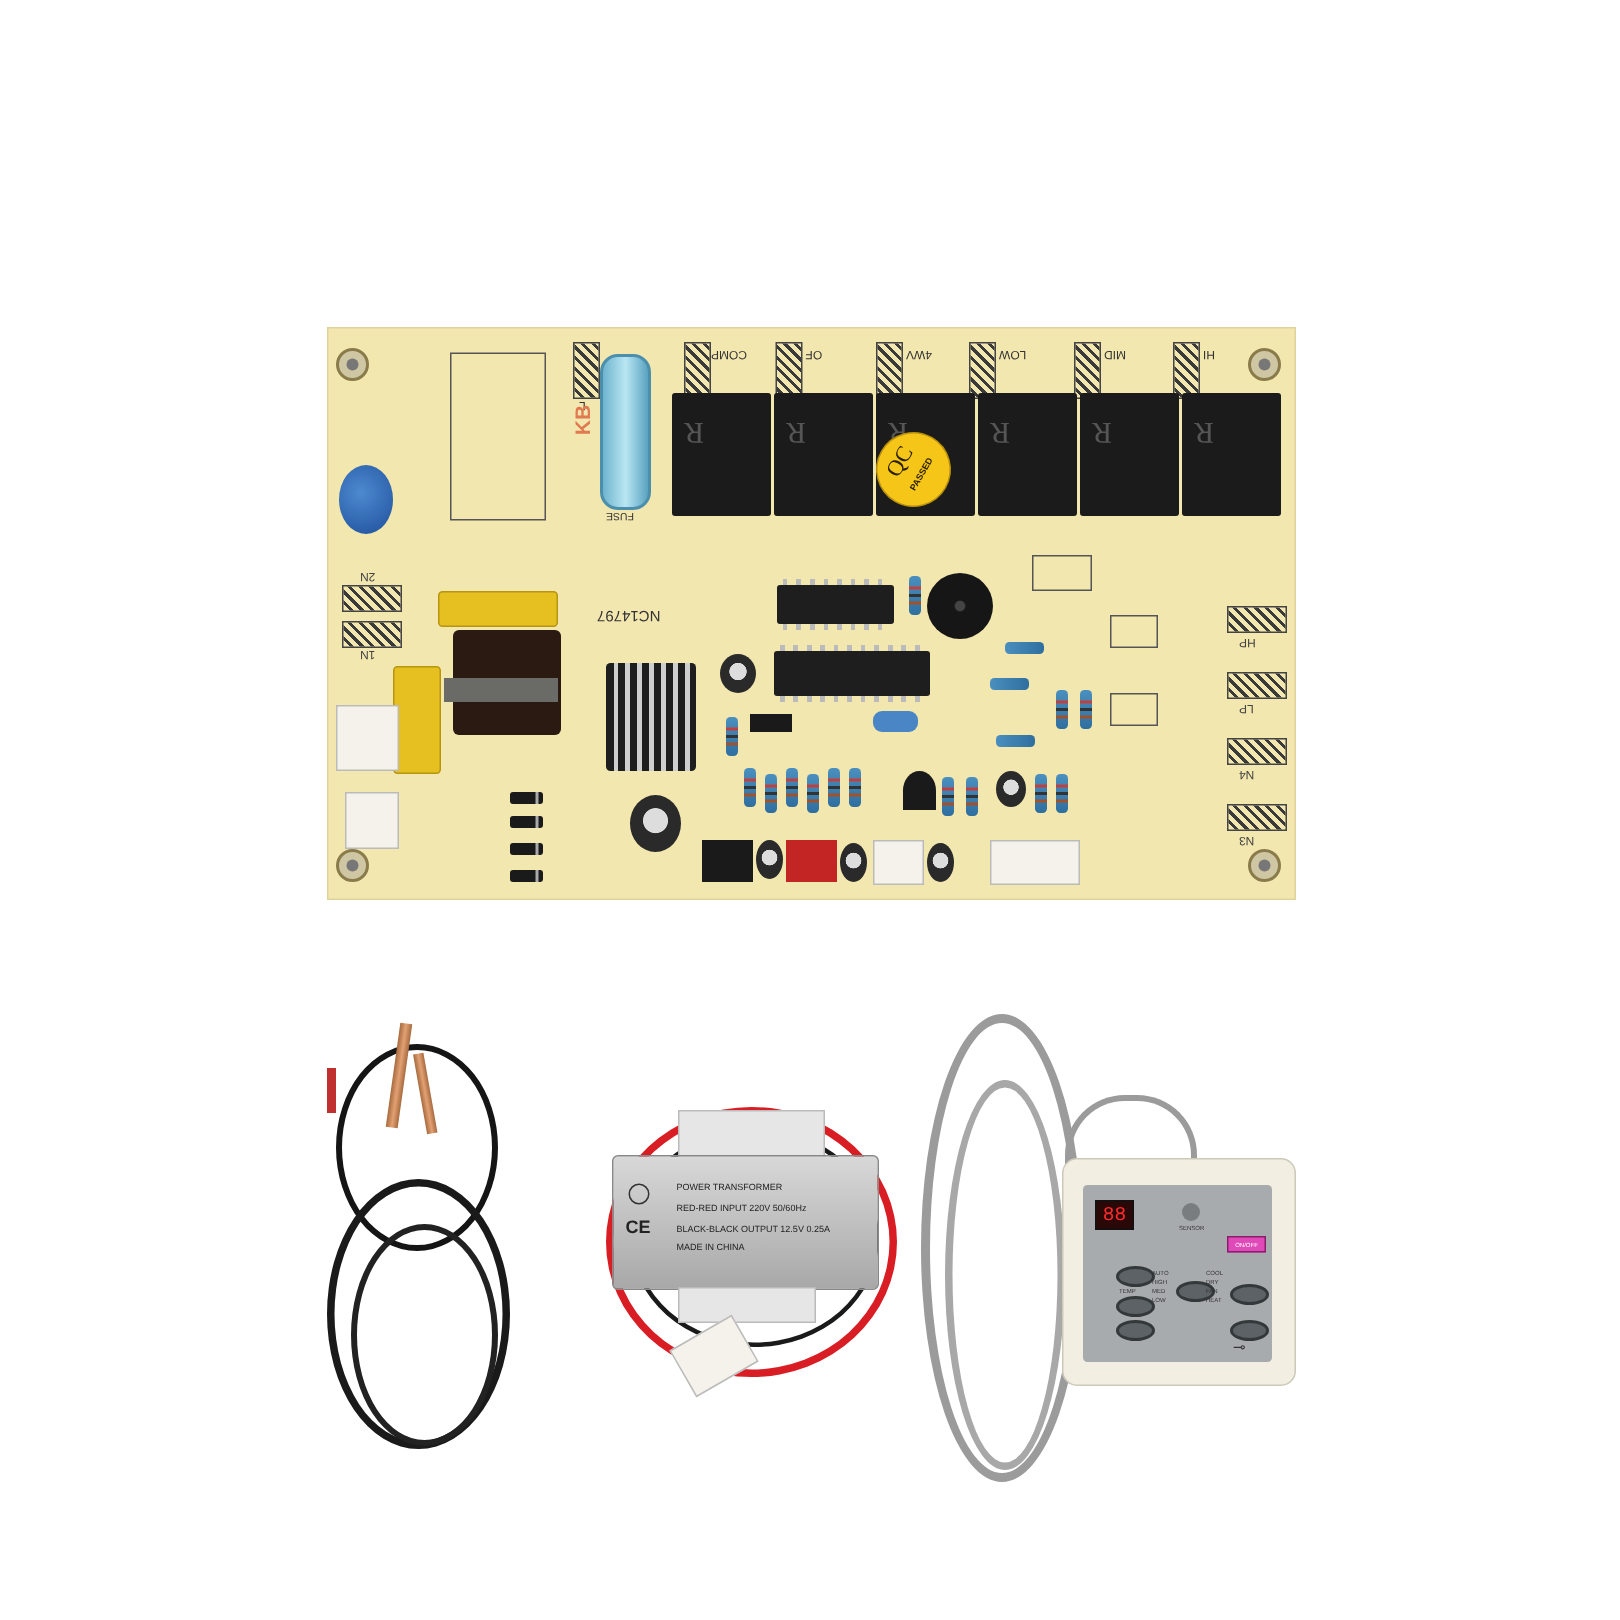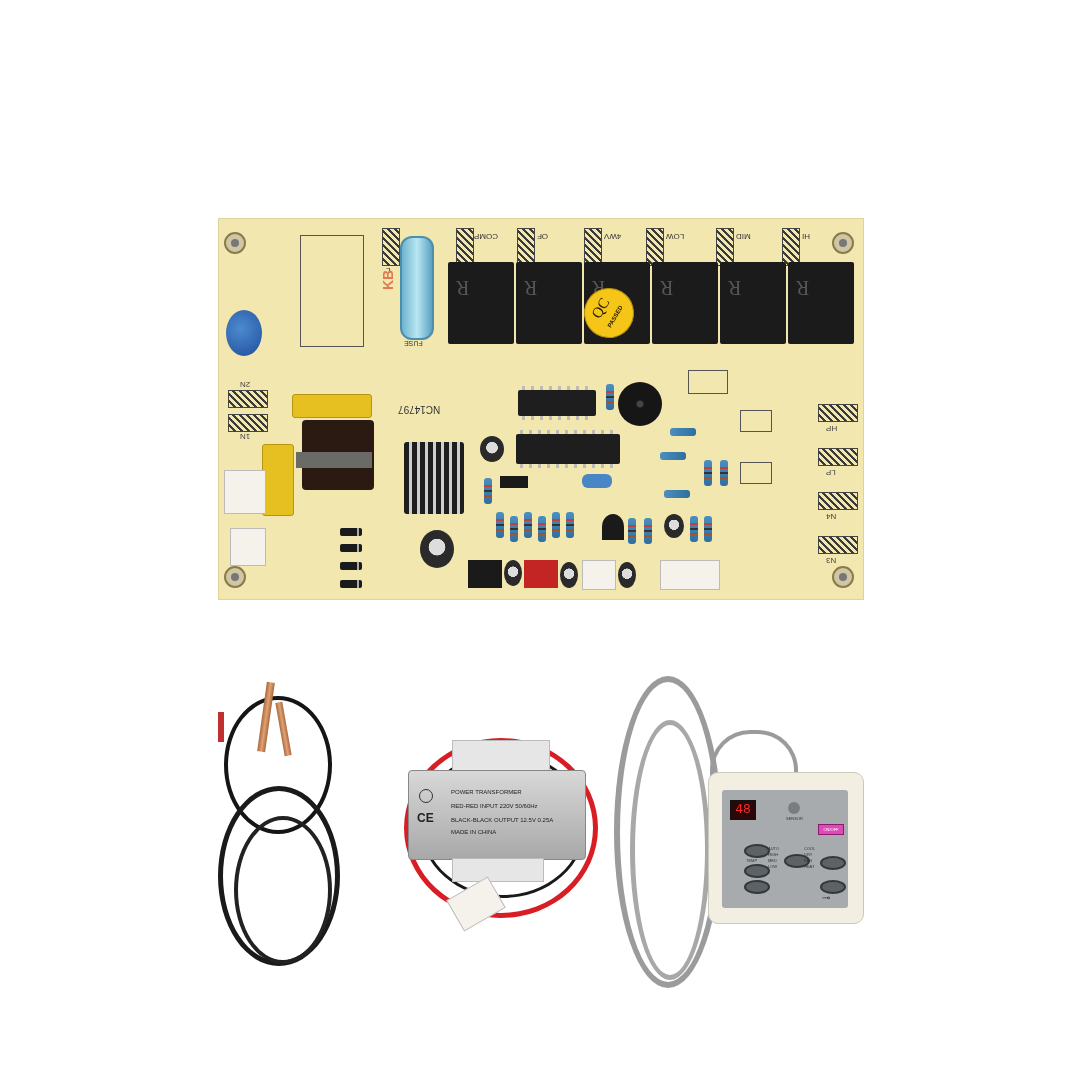--- a/index.html
+++ b/index.html
@@ -184,21 +184,21 @@
 </div>
 <div class="abs" style="left:452px;top:858px;width:90px;height:22px;background:#e6e6e6;border:1px solid #bbb;"></div>
 <div class="abs conn-w" style="left:452px;top:886px;width:46px;height:34px;transform:rotate(-30deg);"></div>
 
 <div class="abs cable" style="left:614px;top:676px;width:96px;height:300px;border-width:6px;border-color:#9b9b9b;"></div>
 <div class="abs cable" style="left:630px;top:720px;width:70px;height:250px;border-width:5px;border-color:#a8a8a8;"></div>
 <div class="abs" style="left:710px;top:730px;width:80px;height:46px;border:4px solid #9b9b9b;border-bottom:none;border-radius:40px 40px 0 0;"></div>
 
 <div class="abs panel-frame"></div>
 <div class="abs panel-face"></div>
-<div class="abs led">48</div>
+<div class="abs led">88</div>
 <div class="abs" style="left:788px;top:802px;width:12px;height:12px;border-radius:50%;background:#7a7d80;"></div>
 <div class="abs tiny" style="left:786px;top:816px;">SENSOR</div>
 <div class="abs onoff">ON/OFF</div>
 
 <div class="abs btn" style="left:744px;top:844px;"></div>
 <div class="abs tiny" style="left:746px;top:858px;">TEMP</div>
 <div class="abs btn" style="left:744px;top:864px;"></div>
 <div class="abs btn" style="left:744px;top:880px;"></div>
 <div class="abs btn" style="left:784px;top:854px;"></div>
 <div class="abs btn" style="left:820px;top:856px;"></div>

